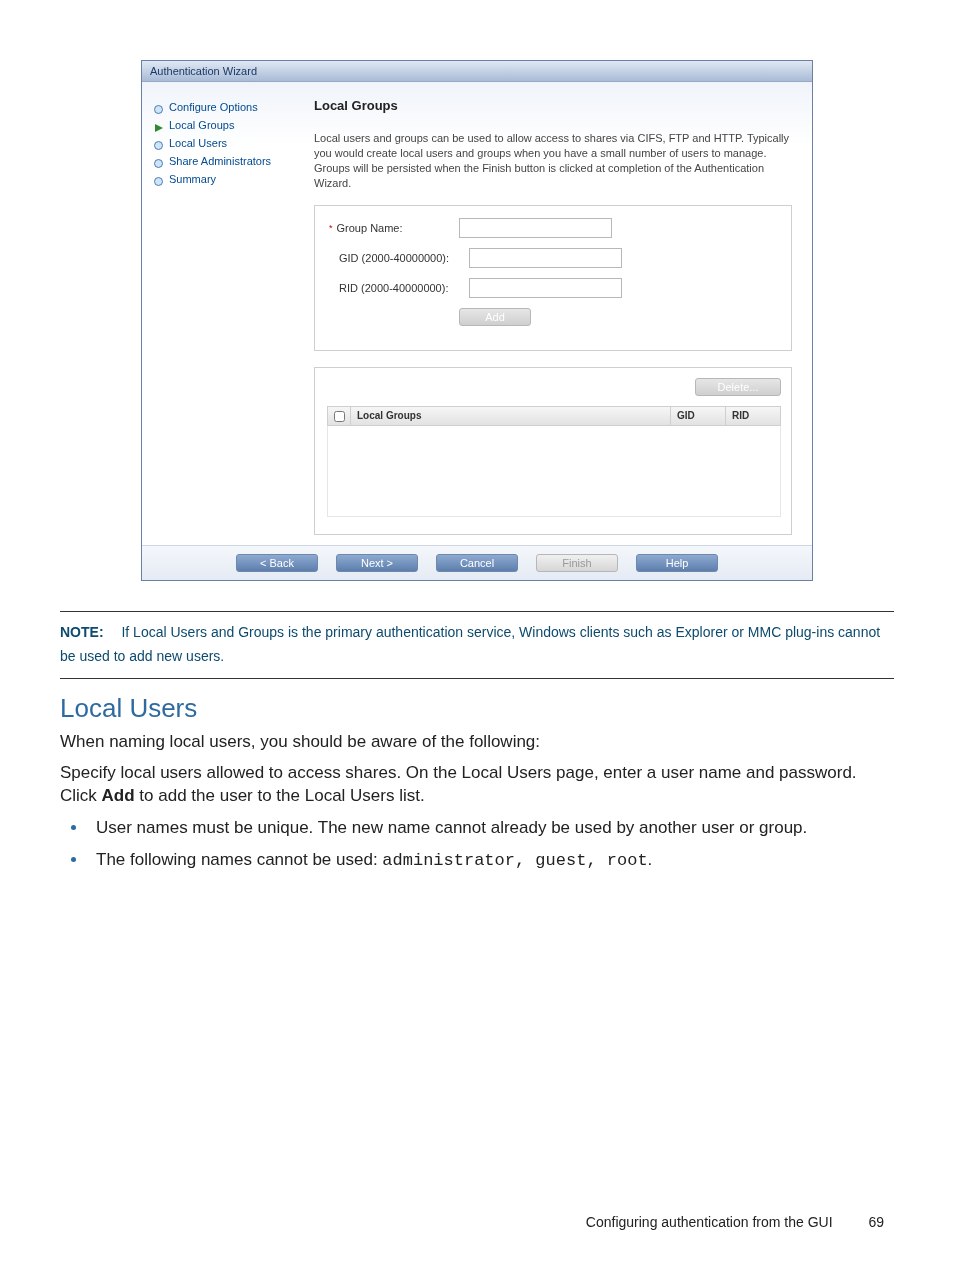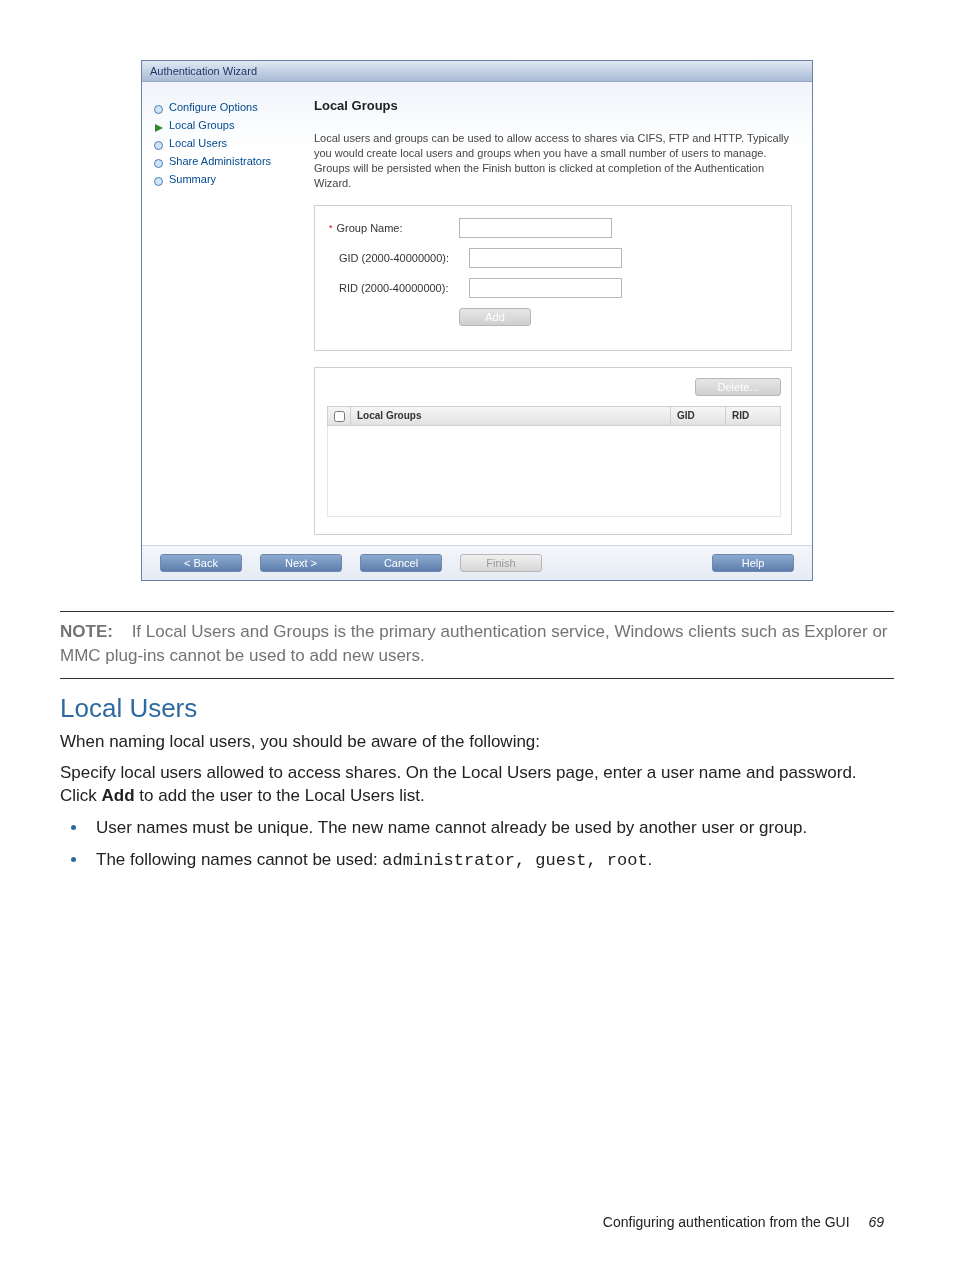--- a/index.html
+++ b/index.html
@@ -180,32 +180,32 @@
     height: 90px;
     background: #fff;
     border: 1px solid #e6e6e6;
     border-top: none;
   }
   .wizard-footer {
     border-top: 1px solid #cfd6e2;
     background: linear-gradient(to bottom, #f4f7fb 0%, #e5ebf4 100%);
     padding: 8px 18px;
     display: flex;
-    justify-content: space-between;
+    justify-content: center;
     gap: 18px;
   }
   .footer-left { display: flex; gap: 18px; }
   .footer-right { }
 
   
   .hr { border: none; border-top: 1px solid #333; margin: 0; }
   .note-block {
     font-family: "Segoe UI", "Futura", Arial, sans-serif;
-    font-size: 17px;
-    color: #737373;
+    font-size: 14px;
+    color: #0c4a6e;
     line-height: 24px;
     padding: 8px 0 10px 0;
   }
   .note-label { font-weight: bold; margin-right: 14px; }
   .doc-h2 {
     font-family: "Segoe UI", "Futura", Arial, sans-serif;
     color: #2e6aa0;
     font-size: 26px;
     font-weight: 400;
     margin: 14px 0 6px 0;
@@ -233,21 +233,21 @@
   }
   ul.doc-list li::marker { color: #2e6aa0; }
   .page-footer {
     font-family: "Segoe UI", "Futura", Arial, sans-serif;
     font-size: 14px;
     color: #222;
     text-align: right;
     margin-top: 340px;
     padding-right: 10px;
   }
-  .page-num { margin-left: 15px; font-style: italic; }
+  .page-num { margin-left: 32px; }
 </style>
 </head>
 <body>
 
 <div class="page">
 
   <div class="wizard-window">
     <div class="wizard-title">
       <span>Authentication Wizard</span>
     </div>

